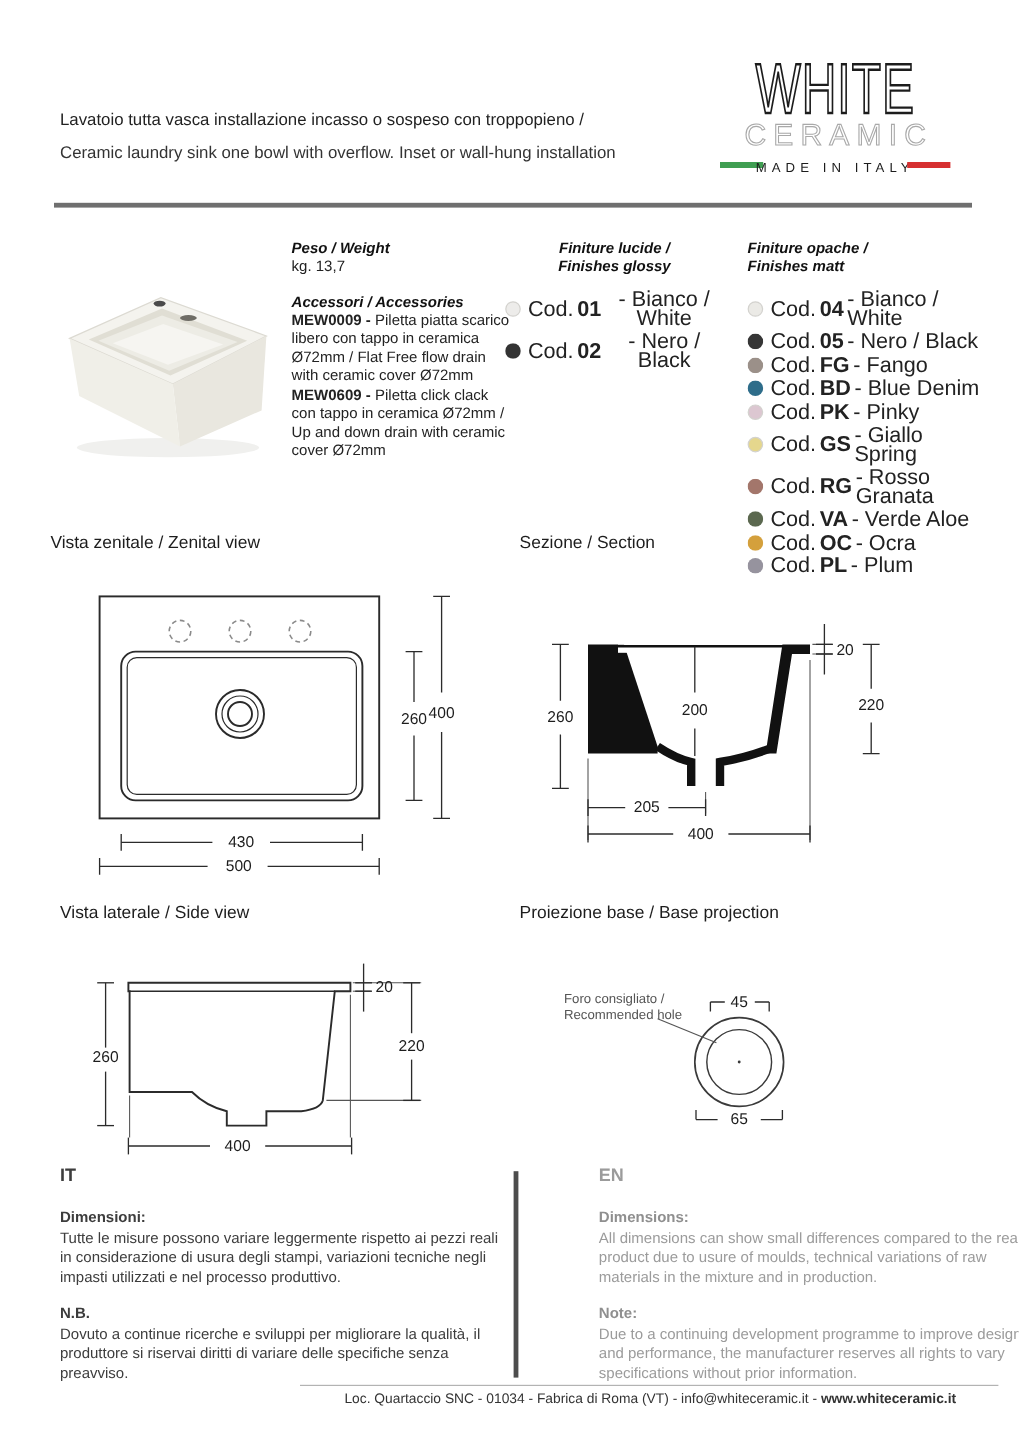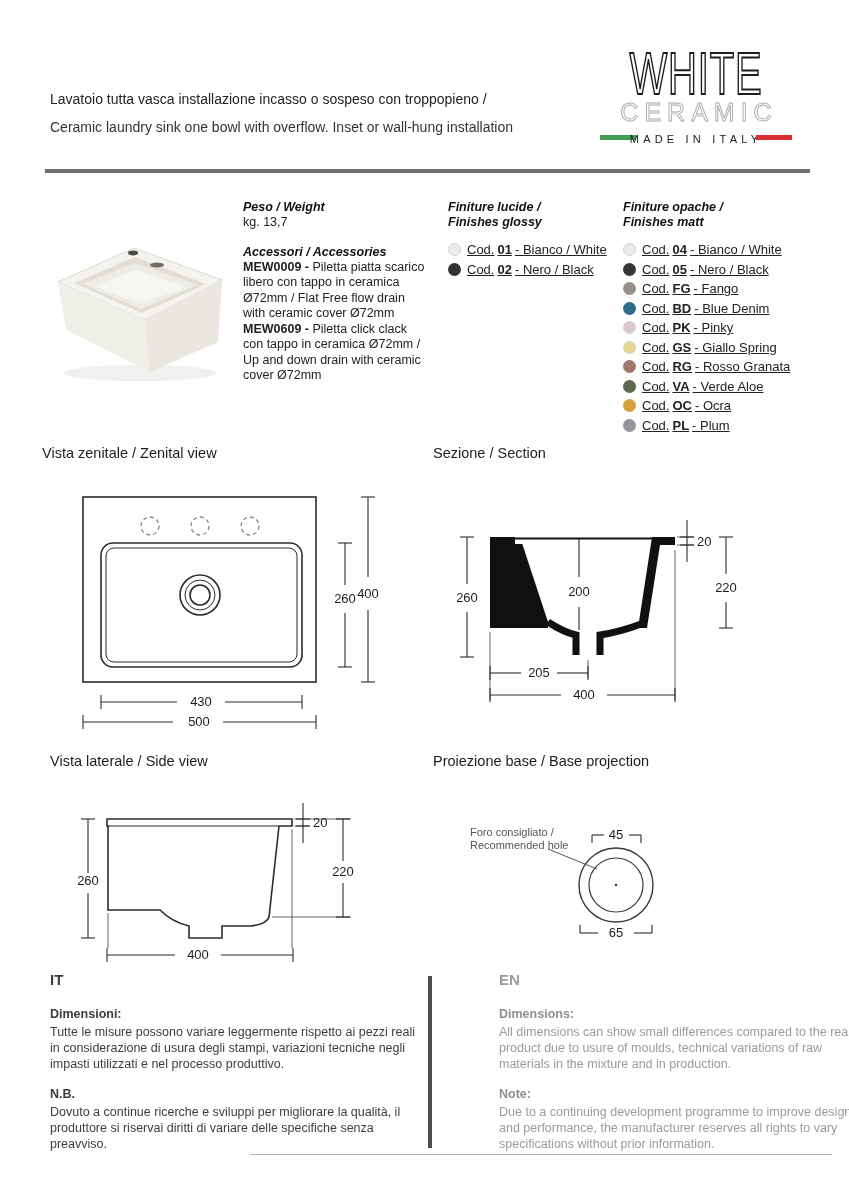--- a/index.html
+++ b/index.html
@@ -12,26 +12,26 @@
   .title .art { font-weight:normal; }
   .sub-it { position:absolute; left:50px; top:91px; font-size:14px; font-weight:normal; color:#222; }
   .sub-en { position:absolute; left:50px; top:119px; font-size:14px; color:#333; }
   .logo { position:absolute; left:598px; top:40px; width:196px; height:110px; }
   .divider { position:absolute; left:45px; top:169px; width:765px; height:4px; background:#6f6f6f; }
 
   
   .col { position:absolute; top:200px; font-size:12.5px; line-height:15.5px; color:#222; }
   .col h4 { font-size:12.5px; font-style:italic; font-weight:bold; line-height:15px; color:#111; }
   .c-dims { left:243px; width:182px; }
-  .c-glossy { left:448px; width:182px; }
+  .c-glossy { left:421px; width:182px;text-align:center; }
   .c-matt { left:623px; width:200px; }
   .blk { margin-bottom:14px; }
   .acc-text b { font-weight:bold; }
   .fin-list { margin-top:12px; }
-  .fin-item { display:flex; align-items:center; margin-bottom:4px; font-size:13px;text-decoration:underline; }
+  .fin-item { display:flex; align-items:center; margin-bottom:4px; font-size:18px; }
   .dot { width:13px; height:13px; border-radius:50%; margin-right:6px; flex:0 0 13px; border:1px solid transparent; }
   .dot.light { border-color:#d3d2ce; }
   .fin-item .code { font-weight:bold; margin:0 3px; }
 
   
   .dwg-title { position:absolute; font-size:14.5px; color:#1d1d1d; }
 
   .abs { position:absolute; }
 
   
@@ -344,14 +344,17 @@
   <div class="note-sep"></div>
   <div class="note-col note-en">
     <div class="lang">EN</div>
     <h5 style="color:#8f8f8f;">Dimensions:</h5>
     <div class="para">All dimensions can show small differences compared to the real product due to usure of moulds, technical variations of raw materials in the mixture and in production.</div>
     <h5 style="color:#8f8f8f;">Note:</h5>
     <div class="para">Due to a continuing development programme to improve design and performance, the manufacturer reserves all rights to vary specifications without prior information.</div>
   </div>
 
   <div class="foot-rule"></div>
+  <div class="footer">
+    <span>Loc. Quartaccio SNC - 01034 - Fabrica di Roma (VT) - info@whiteceramic.it - </span><b>www.whiteceramic.it</b>
+  </div>
 
 </div>
 
 </body></html>

